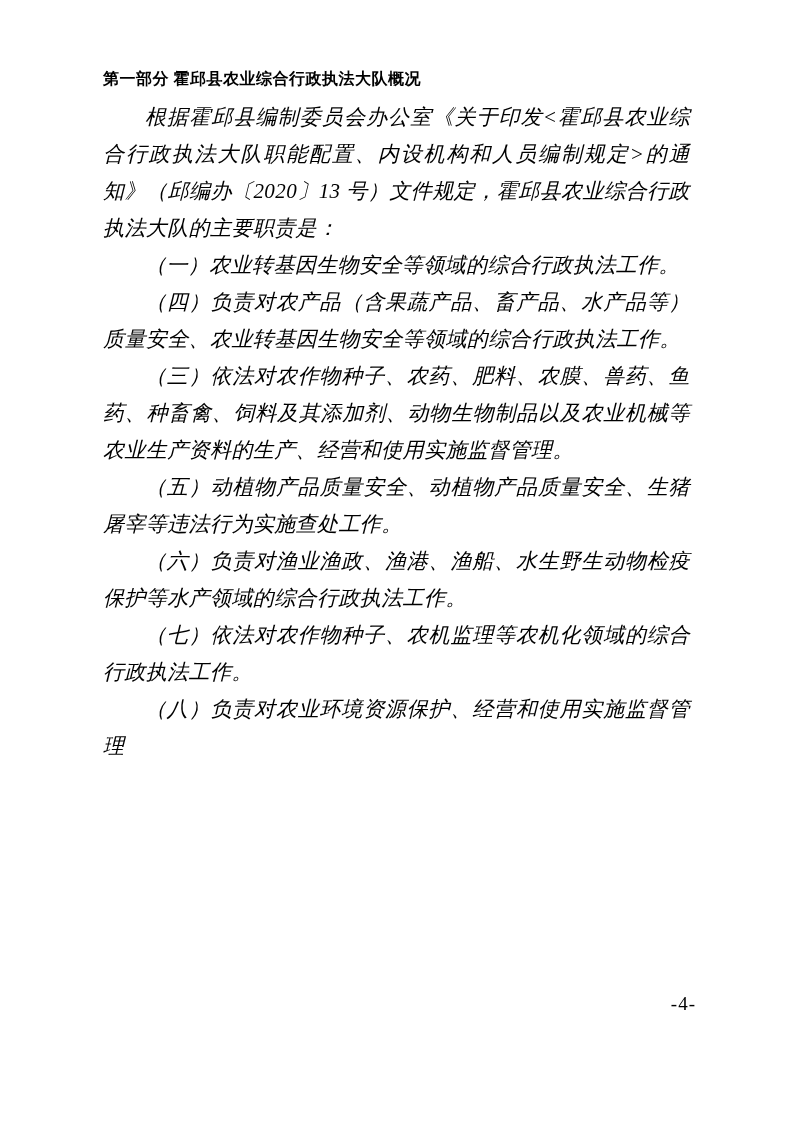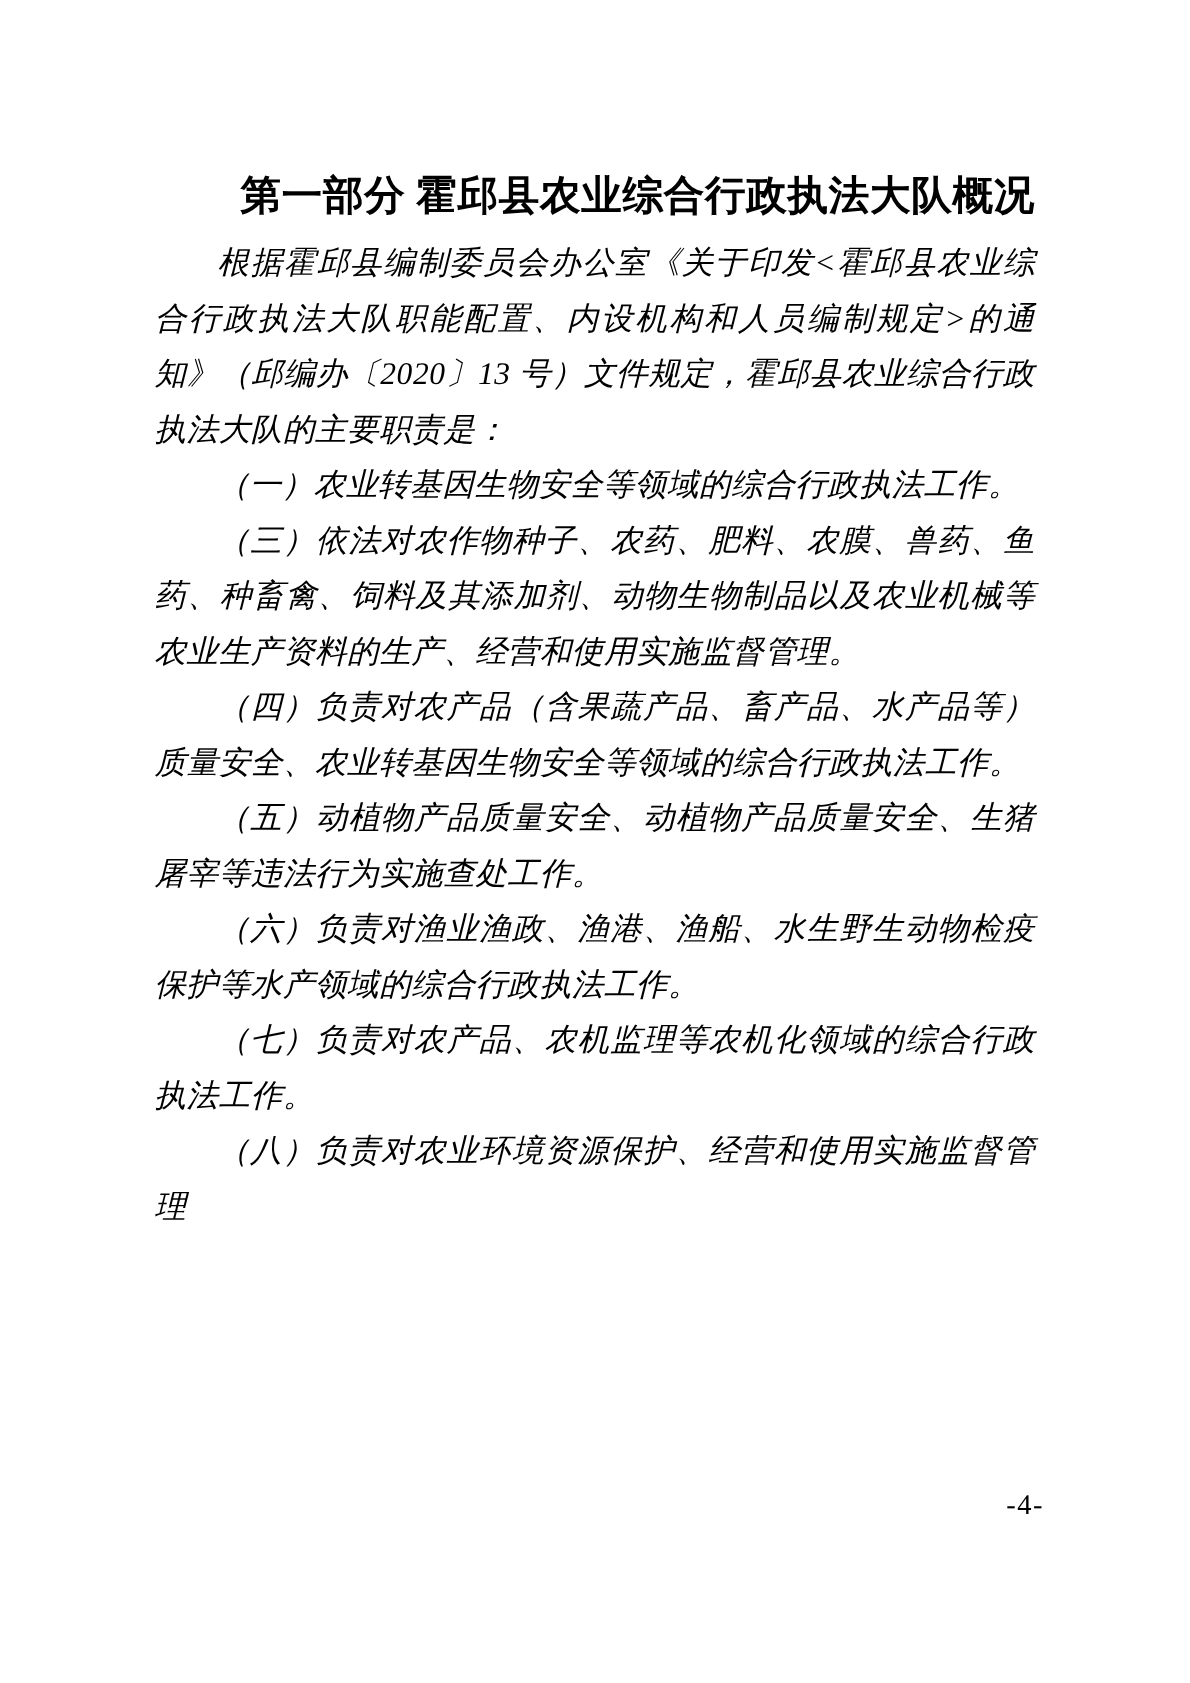--- a/index.html
+++ b/index.html
@@ -18,23 +18,23 @@
     box-sizing: border-box;
   }
   .content {
     position: absolute;
     left: 103px;
     top: 0;
     width: 587px;
   }
   .doc-title {
     margin: 0;
-    padding-top: 112px;
-    text-align: right;
-    font-size: 27px;
+    padding-top: 69px;
+    text-align: left;
+    font-size: 16px;
     font-weight: 700;
     letter-spacing: 0.5px;
     font-family: "Liberation Serif", "DejaVu Serif", serif;
     white-space: nowrap;
   }
   .section-heading {
     margin: 33px 0 0 0;
     padding-left: 39px;
     font-size: 22px;
     font-weight: 700;
@@ -68,23 +68,23 @@
 <body>
 
 <div class="page">
   <div class="content">
     <h1 class="doc-title">第一部分 霍邱县农业综合行政执法大队概况</h1>
 
 
     <div class="body-text">
       <p>根据霍邱县编制委员会办公室《关于印发&lt;霍邱县农业综合行政执法大队职能配置、内设机构和人员编制规定&gt;的通知》（邱编办〔2020〕13 号）文件规定，霍邱县农业综合行政执法大队的主要职责是：</p>
       <p>（一）农业转基因生物安全等领域的综合行政执法工作。</p>
+      <p>（四）负责对农产品（含果蔬产品、畜产品、水产品等）质量安全、农业转基因生物安全等领域的综合行政执法工作。</p>
       <p>（三）依法对农作物种子、农药、肥料、农膜、兽药、鱼药、种畜禽、饲料及其添加剂、动物生物制品以及农业机械等农业生产资料的生产、经营和使用实施监督管理。</p>
-      <p>（四）负责对农产品（含果蔬产品、畜产品、水产品等）质量安全、农业转基因生物安全等领域的综合行政执法工作。</p>
       <p>（五）动植物产品质量安全、动植物产品质量安全、生猪屠宰等违法行为实施查处工作。</p>
       <p>（六）负责对渔业渔政、渔港、渔船、水生野生动物检疫保护等水产领域的综合行政执法工作。</p>
-      <p>（七）负责对农产品、农机监理等农机化领域的综合行政执法工作。</p>
+      <p>（七）依法对农作物种子、农机监理等农机化领域的综合行政执法工作。</p>
       <p>（八）负责对农业环境资源保护、经营和使用实施监督管理</p>
     </div>
   </div>
 
   <div class="page-number">-4-</div>
 </div>
 
 </body></html>

